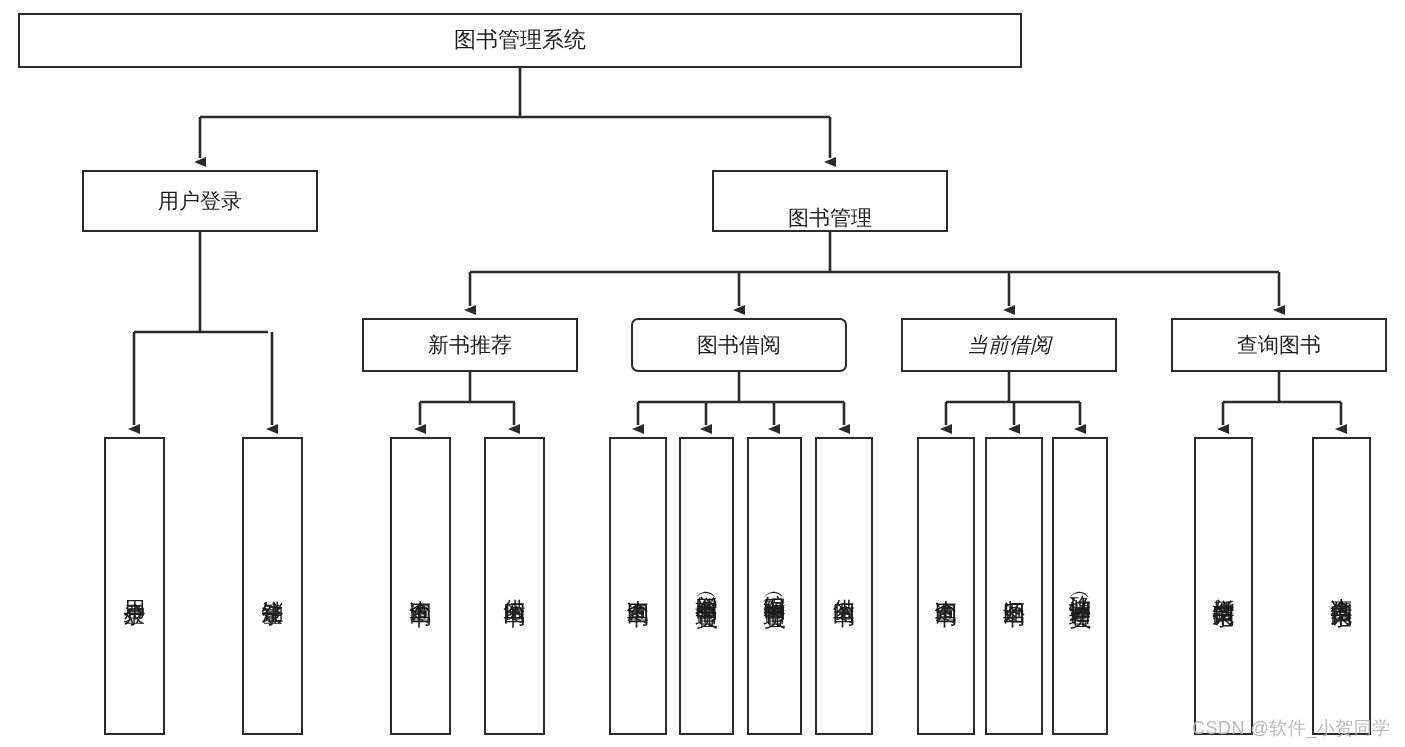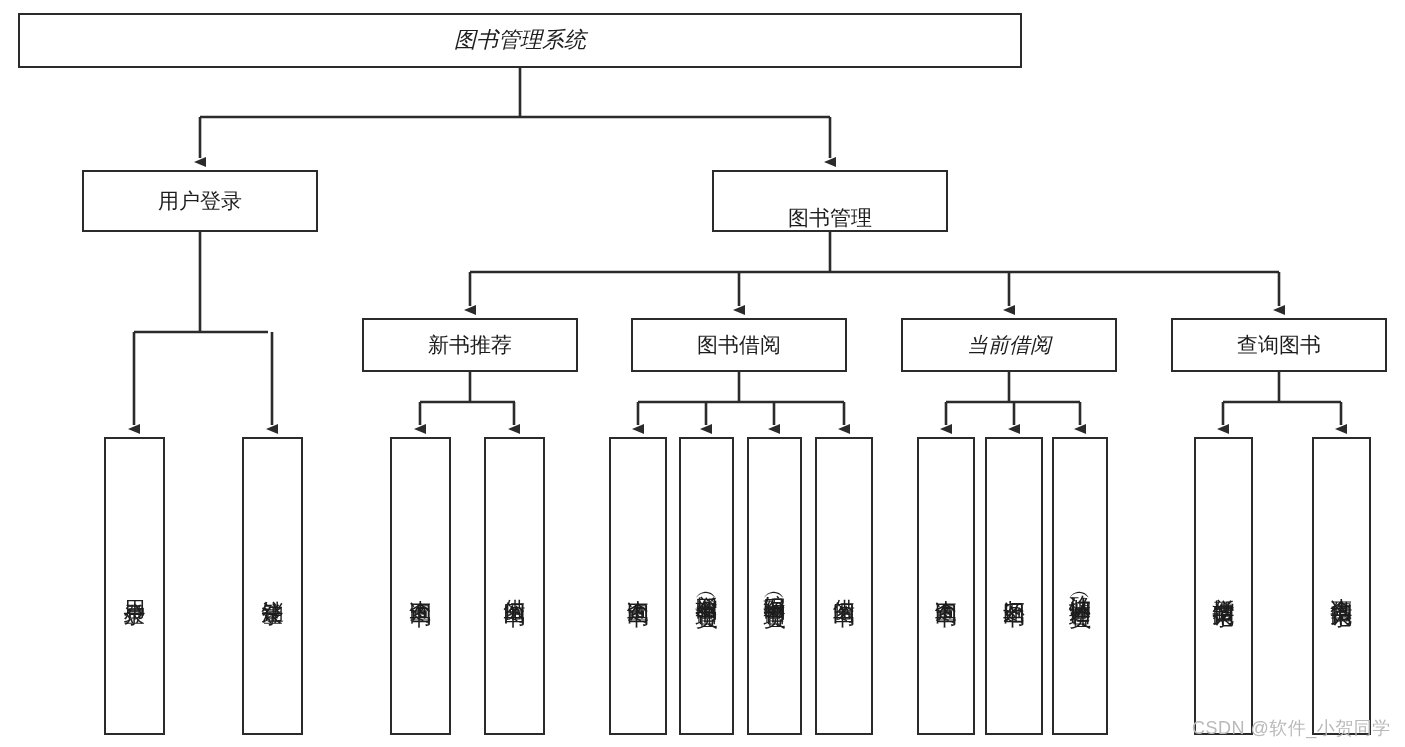--- a/index.html
+++ b/index.html
@@ -116,35 +116,35 @@
       <path d="M1014,402 L1014,425" marker-end="url(#arrow)"></path>
       <path d="M1080,402 L1080,425" marker-end="url(#arrow)"></path>
 
       <path d="M1279,372 L1279,402"></path>
       <path d="M1223,402 L1341,402"></path>
       <path d="M1223,402 L1223,425" marker-end="url(#arrow)"></path>
       <path d="M1341,402 L1341,425" marker-end="url(#arrow)"></path>
     </g>
   </svg>
 
-  <div class="node-box root horizontal" style="left: 18px; top: 13px; width: 1004px; height: 55px; font-style: italic;">
+  <div class="node-box root horizontal" style="left: 18px; top: 13px; width: 1004px; height: 55px;">
     <span class="node-label">图书管理系统</span>
   </div>
 
   <div class="node-box horizontal" style="left: 82px; top: 170px; width: 236px; height: 62px;">
     <span class="node-label">用户登录</span>
   </div>
   <div class="node-box horizontal" style="left: 712px; top: 170px; width: 236px; height: 62px; align-items: flex-end;">
     <span class="node-label">图书管理</span>
   </div>
 
   <div class="node-box horizontal" style="left: 362px; top: 318px; width: 216px; height: 54px;">
     <span class="node-label">新书推荐</span>
   </div>
-  <div class="node-box horizontal" style="left: 631px; top: 318px; width: 216px; height: 54px;">
+  <div class="node-box horizontal" style="left: 631px; top: 318px; width: 216px; height: 54px; border-radius: 7px;">
     <span class="node-label">图书借阅</span>
   </div>
   <div class="node-box horizontal" style="left: 901px; top: 318px; width: 216px; height: 54px; font-style: italic;">
     <span class="node-label">当前借阅</span>
   </div>
   <div class="node-box horizontal" style="left: 1171px; top: 318px; width: 216px; height: 54px;">
     <span class="node-label">查询图书</span>
   </div>
 
   <div class="node-box vertical" style="left: 104px; top: 437px; width: 61px; height: 298px;">

